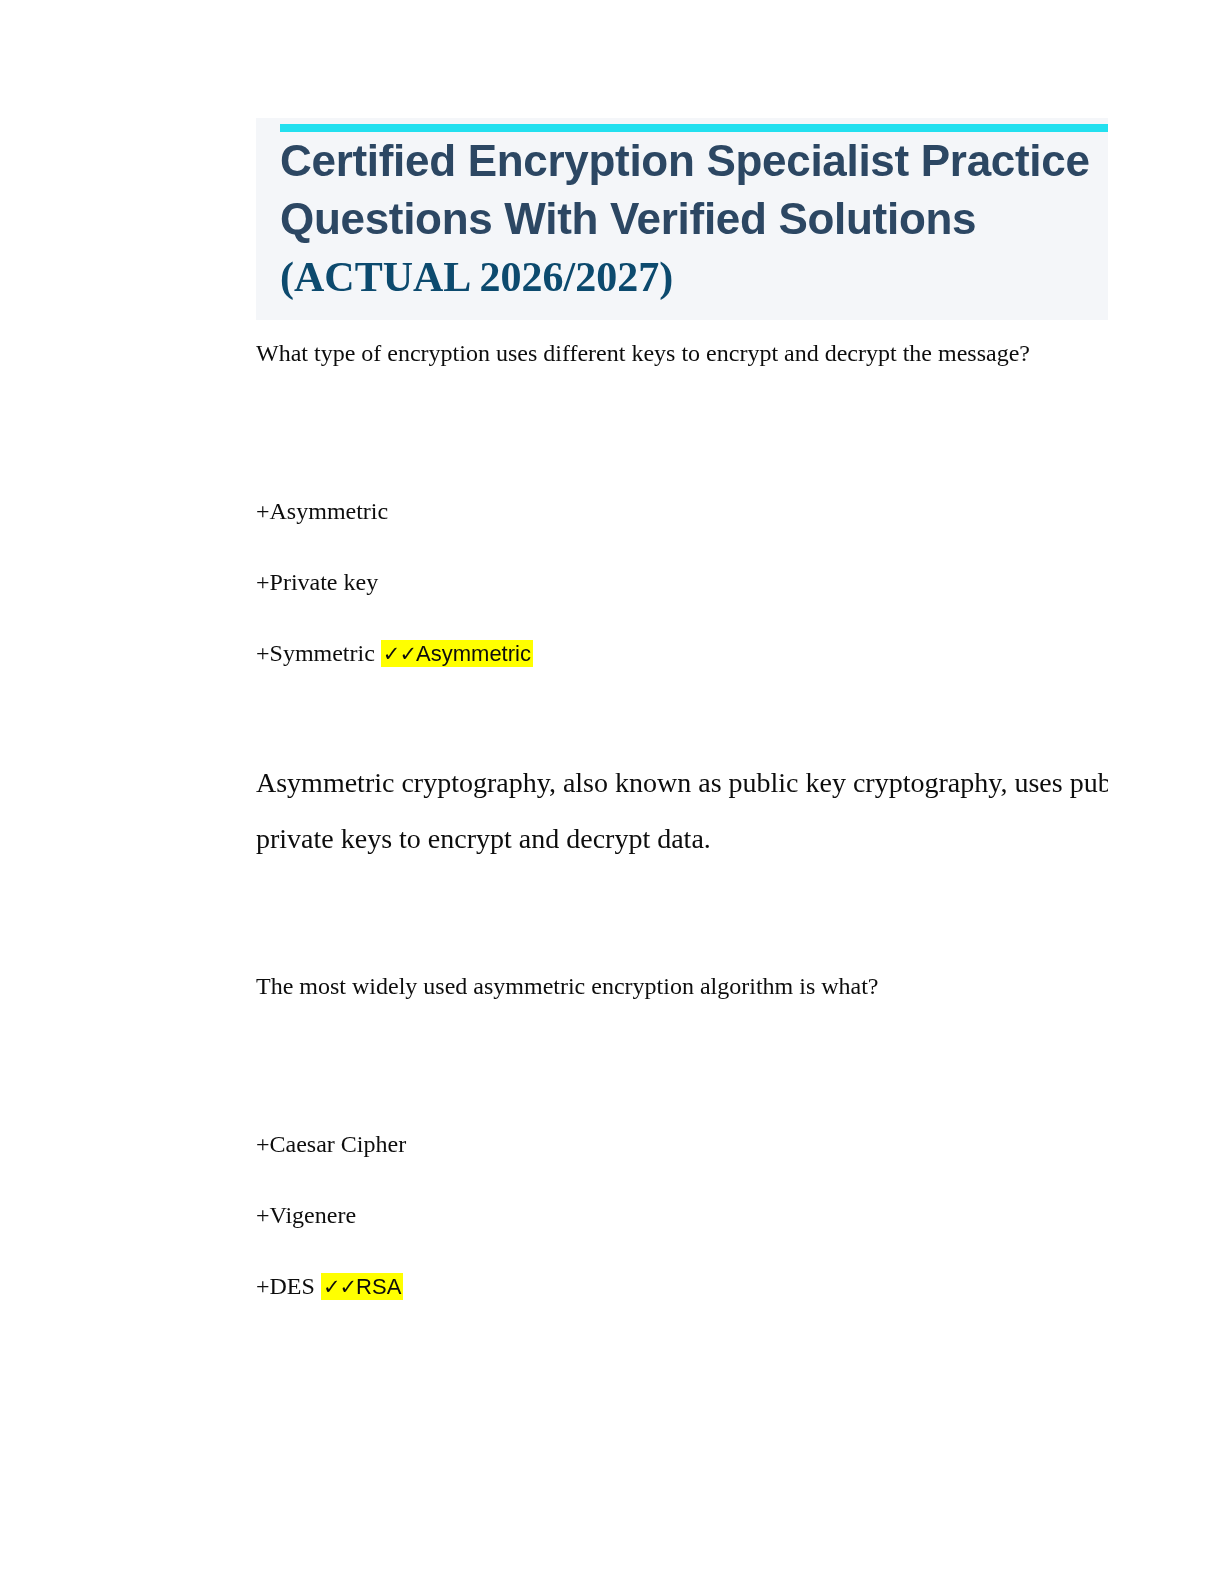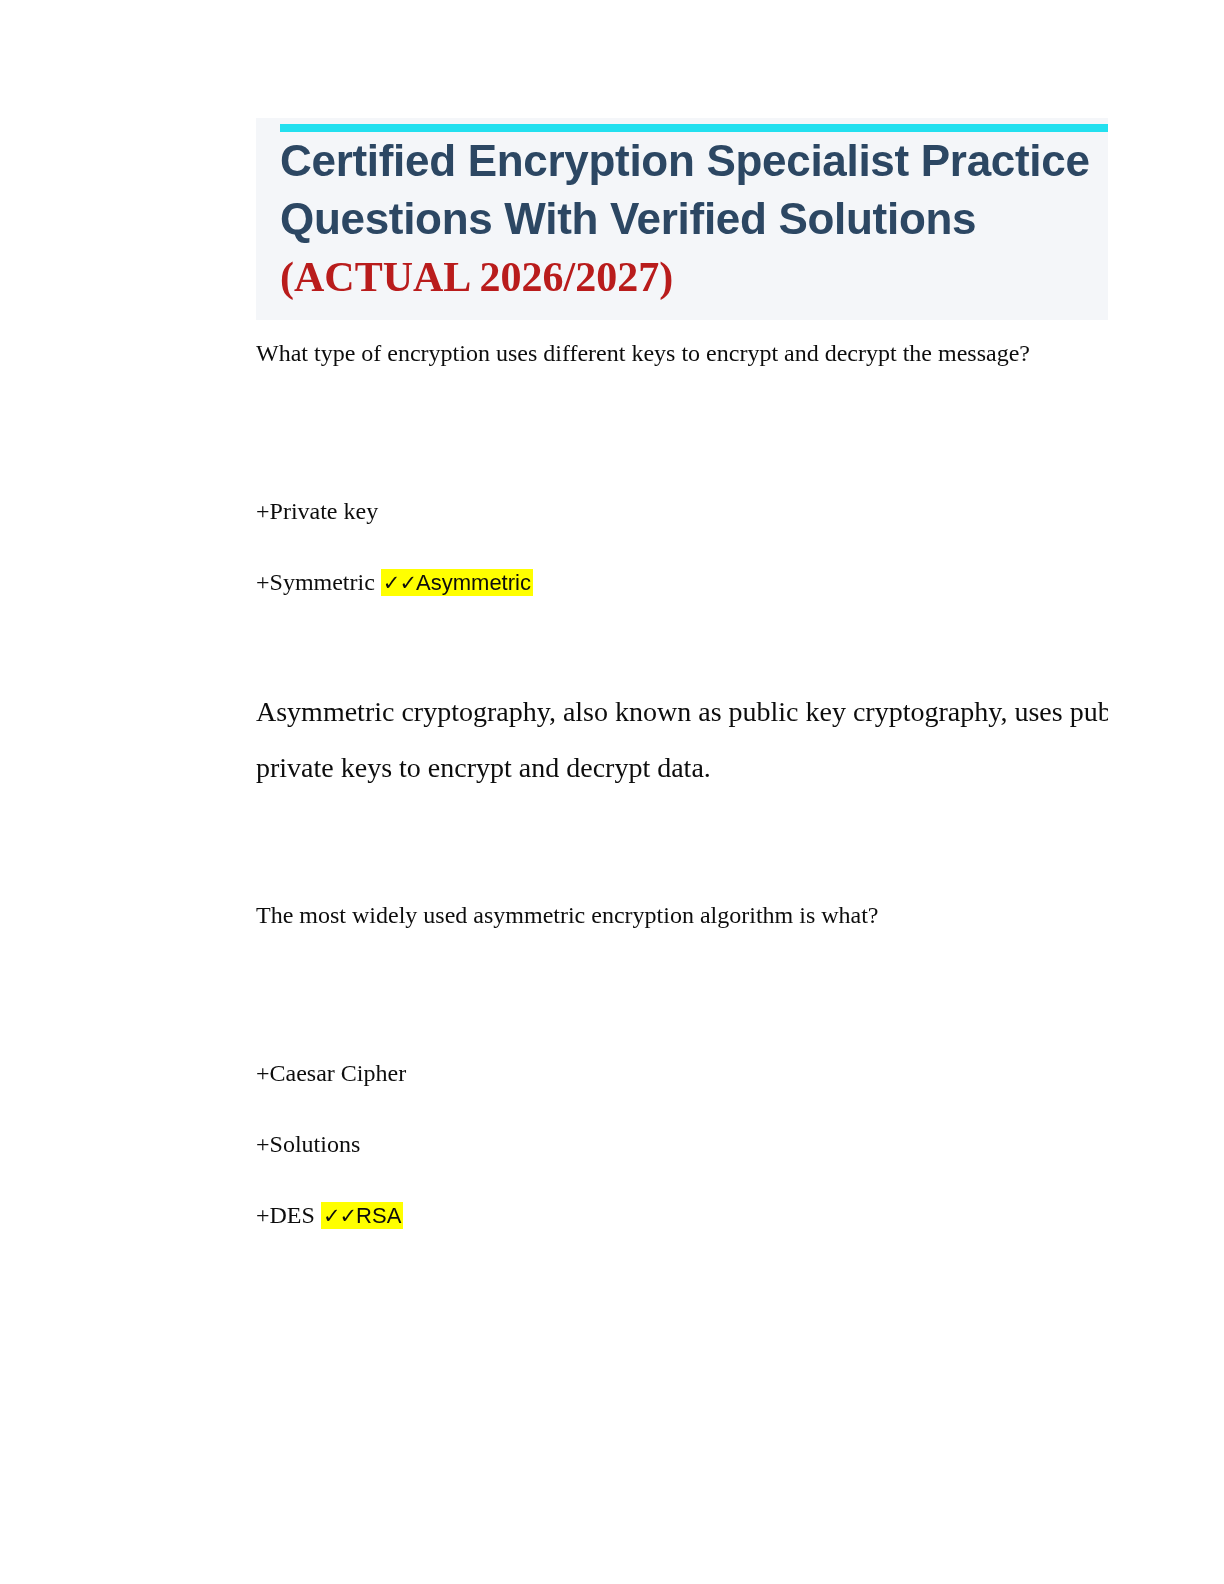--- a/index.html
+++ b/index.html
@@ -38,21 +38,21 @@
     font-family: "Liberation Sans", sans-serif;
     font-weight: bold;
     color: #2c4763;
     font-size: 44px;
     line-height: 58px;
     padding-left: 24px;
     letter-spacing: -0.3px;
   }
   .title-line.serif {
     font-family: "Liberation Serif", serif;
-    color: #b91c1c;
+    color: #0c4a6e;
     font-size: 42px;
     letter-spacing: 0;
   }
   .body-text {
     font-family: "Liberation Serif", serif;
     font-size: 24px;
     color: #0d0d0d;
     line-height: 30px;
   }
   .q {
@@ -93,39 +93,40 @@
       <div class="title-rule"></div>
       <div class="title-line">Certified Encryption Specialist Practice</div>
       <div class="title-line">Questions With Verified Solutions</div>
       <div class="title-line serif">(ACTUAL 2026/2027)</div>
     </div>
 
     <div class="body-text q">What type of encryption uses different keys to encrypt and decrypt the message?</div>
 
     <div class="spacer-lg"></div>
 
+    <div class="opt">+Asymmetric</div>
     <div class="opt">+Private key</div>
 
     <div class="opt">
       <span>+Symmetric</span>
       <span class="hl"><span class="check">✓✓</span><span>Asymmetric</span></span>
     </div>
 
     <div class="spacer-md"></div>
 
     <div class="body-text para">Asymmetric cryptography, also known as public key cryptography, uses public and private keys to encrypt and decrypt data.</div>
 
     <div class="spacer-lg"></div>
 
     <div class="body-text q">The most widely used asymmetric encryption algorithm is what?</div>
 
     <div class="spacer-lg"></div>
 
     <div class="opt">+Caesar Cipher</div>
-    <div class="opt">+Solutions</div>
+    <div class="opt">+Vigenere</div>
 
     <div class="opt">
       <span>+DES</span>
       <span class="hl"><span class="check">✓✓</span><span>RSA</span></span>
     </div>
 
   </div>
 </div>
 
 </body></html>

